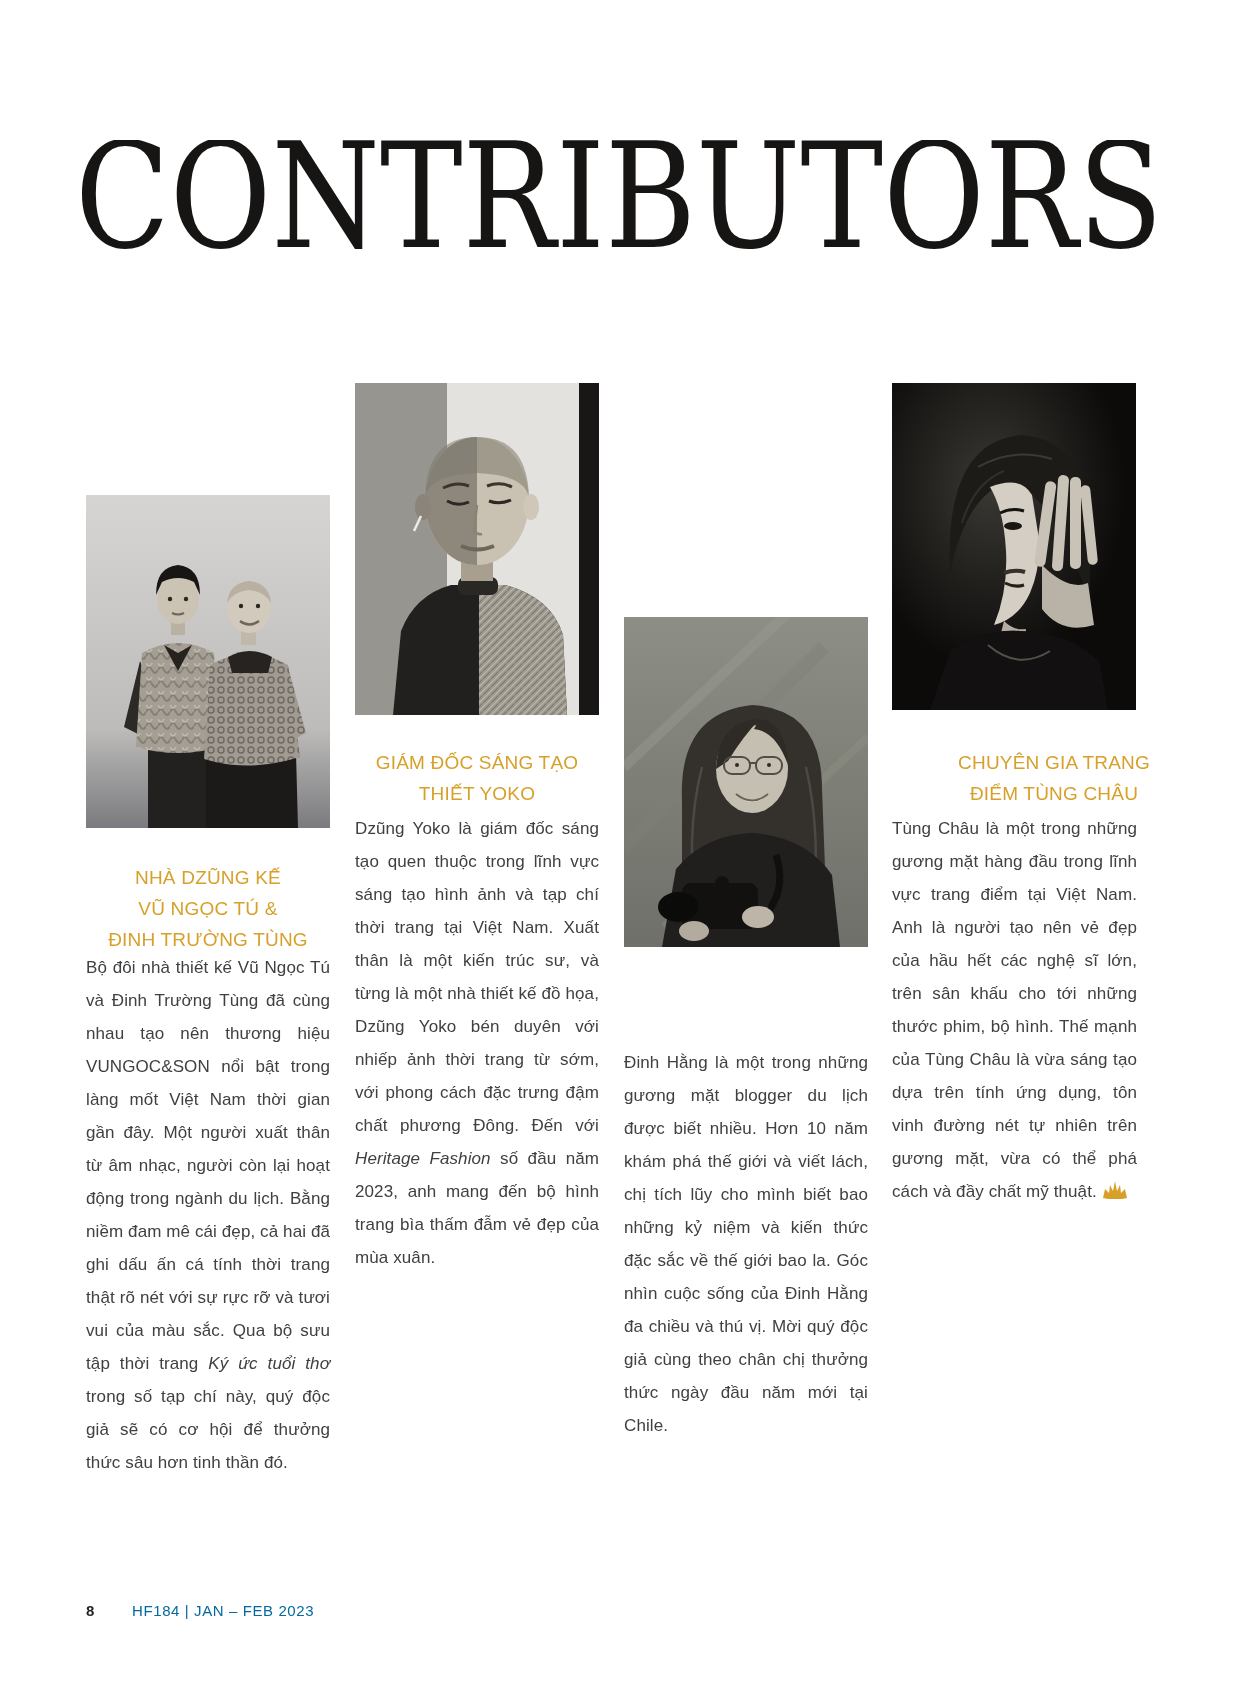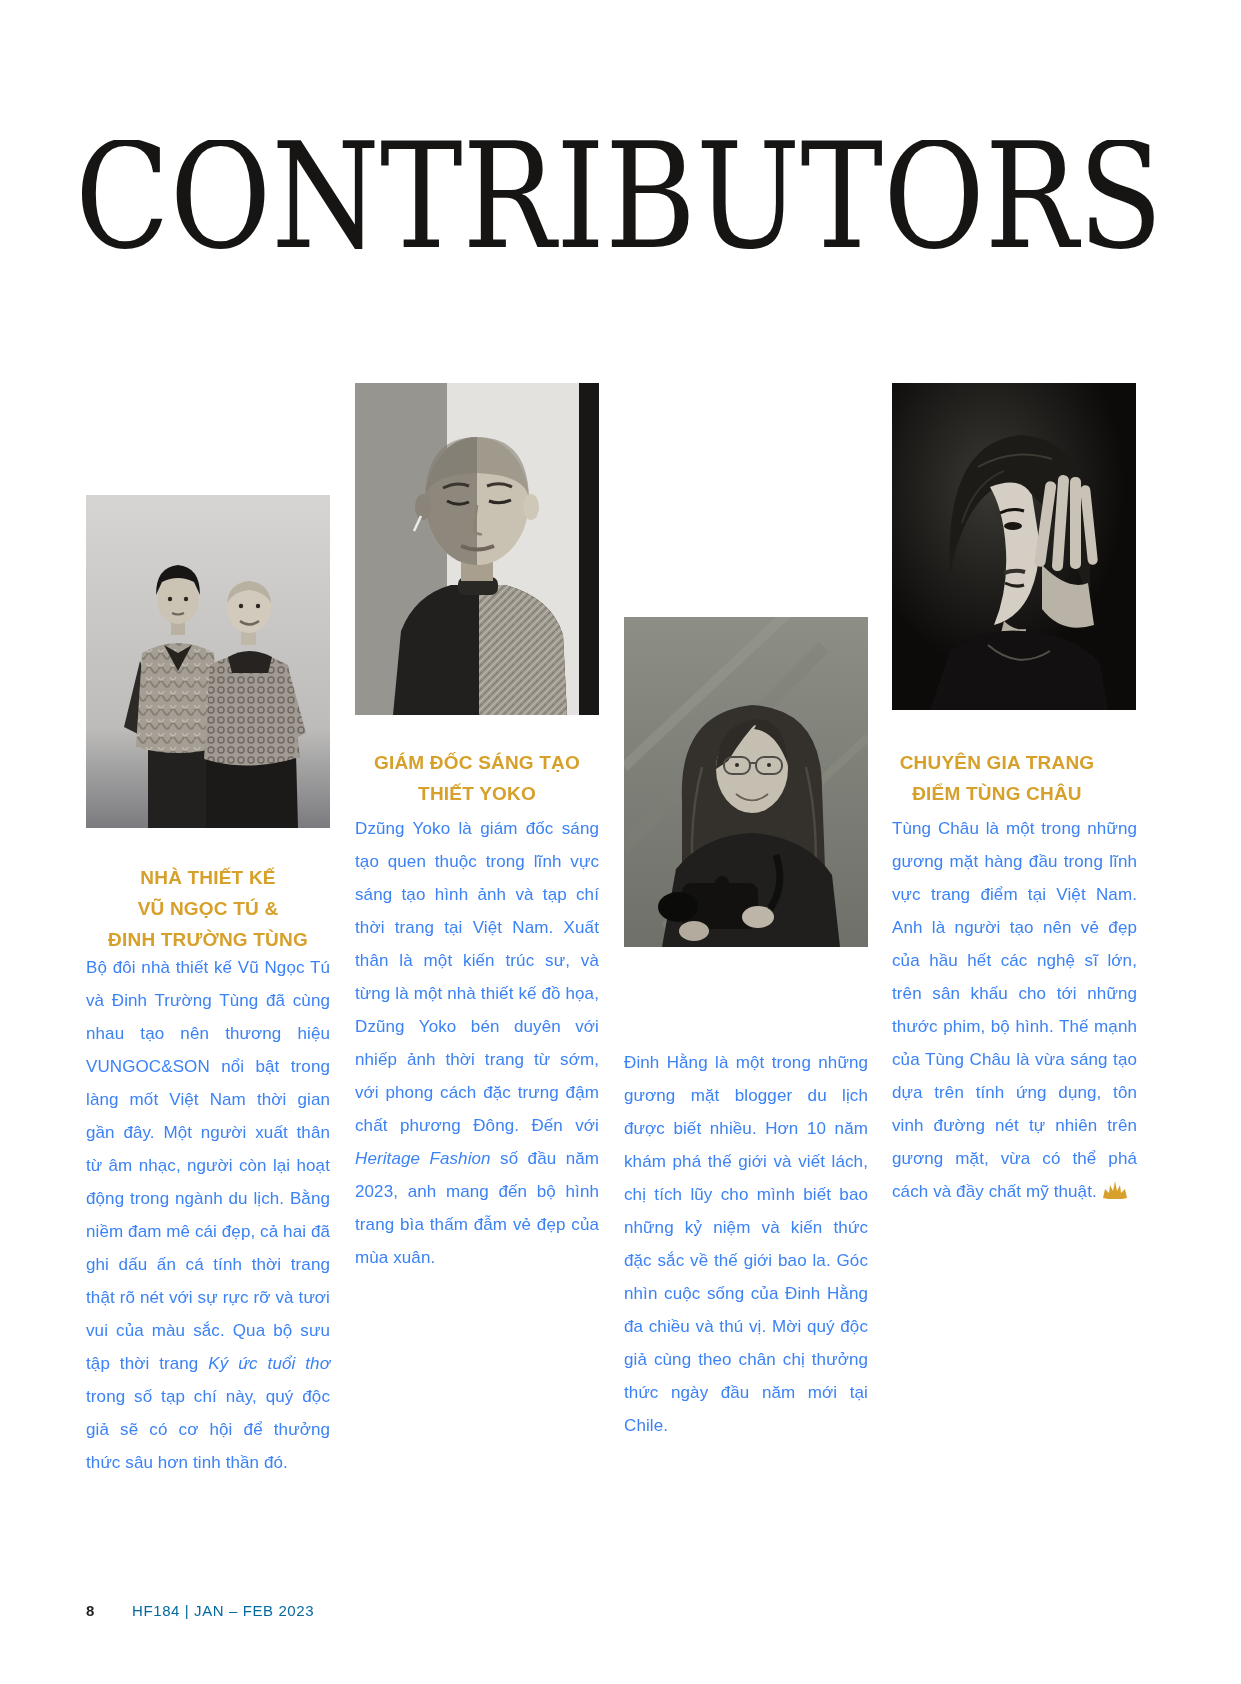--- a/index.html
+++ b/index.html
@@ -6,26 +6,26 @@
   .page {
     position:relative; width:1241px; height:1684px; margin:0 auto;
     background:#ffffff; overflow:hidden;
     font-family:"Liberation Sans", sans-serif; color:#222;
   }
   .abs { position:absolute; }
   .title-wrap { left:75px; top:140px; width:1091px; height:125px; }
   .photo { width:244px; overflow:hidden; background:#cfcfcd; }
   .photo svg { display:block; }
   .role-heading {
-    width:264px; text-align:center; color:#D7A02A; font-weight:bold;
+    width:264px; text-align:center; color:#D7A02A; font-weight:normal;
     font-size:19px; line-height:31px; letter-spacing:0.2px;
   }
   .bio {
     width:244px; margin:0; font-size:17px; line-height:33px;
-    text-align:justify; letter-spacing:0.1px; color:#3b82f6;
+    text-align:justify; letter-spacing:0.1px; color:#404040;
   }
   .bio em { font-style:italic; }
   .endmark { display:inline-block; vertical-align:-2px; margin-left:5px; }
   .footer-num { font-size:15px; font-weight:bold; color:#232323; }
   .footer-issue { font-size:15px; letter-spacing:0.6px; color:#0369a1; }
 </style>
 </head>
 <body>
 
 <div class="page">
@@ -73,21 +73,21 @@
       <path d="M142,162 Q163,150 186,162 L182,178 L146,178 Z" fill="#262320"></path>
       <rect x="155" y="132" width="15" height="18" fill="#c0b8a9"></rect>
       <ellipse cx="163" cy="112" rx="22" ry="26" fill="#d2cabc"></ellipse>
       <path d="M141,108 Q143,88 163,86 Q183,88 185,108 Q178,96 163,95 Q148,96 141,108 Z" fill="#b8b0a1"></path>
       <circle cx="155" cy="111" r="2.2" fill="#2a2723"></circle>
         <circle cx="172" cy="111" r="2.2" fill="#2a2723"></circle>
       <path d="M154,126 q9,7 19,0" stroke="#6e665a" stroke-width="2.4" fill="none"></path>
     </svg>
   </div>
   <div class="abs role-heading" style="left:76px; top:862px;">
-    <div>NHÀ THIẾT KẾ</div>
+    <div>NHÀ DZŨNG KẾ</div>
     <div>VŨ NGỌC TÚ &amp;</div>
     <div>ĐINH TRƯỜNG TÙNG</div>
   </div>
   <p class="abs bio" style="left:86px; top:951px;">
     <span>Bộ đôi nhà thiết kế Vũ Ngọc Tú và Đinh Trường Tùng đã cùng nhau tạo nên thương hiệu VUNGOC&amp;SON nổi bật trong làng mốt Việt Nam thời gian gần đây. Một người xuất thân từ âm nhạc, người còn lại hoạt động trong ngành du lịch. Bằng niềm đam mê cái đẹp, cả hai đã ghi dấu ấn cá tính thời trang thật rõ nét với sự rực rỡ và tươi vui của màu sắc. Qua bộ sưu tập thời trang </span><em>Ký ức tuổi thơ</em><span> trong số tạp chí này, quý độc giả sẽ có cơ hội để thưởng thức sâu hơn tinh thần đó.</span>
   </p>
 
   <div class="abs photo" style="left:355px; top:383px; height:332px;">
     <svg width="244" height="332" viewBox="0 0 244 332">
       <defs>
@@ -187,21 +187,21 @@
         <rect x="178" y="94" width="11" height="92" rx="5"></rect>
         <rect x="192" y="102" width="10" height="80" rx="5" transform="rotate(-6 197 142)"></rect>
       </g>
       <path d="M150,182 q26,26 46,18 l6,42 q-32,10 -52,-16 Z" fill="#b9b2a6"></path>
       <path d="M112,238 q10,10 22,8 l-2,18 q-16,2 -24,-10 Z" fill="#b4ada1"></path>
       <path d="M38,327 L58,268 Q90,246 128,248 Q182,250 208,280 L216,327 Z" fill="#121009"></path>
       <path d="M38,327 L58,268 Q90,246 128,248 Q182,250 208,280 L216,327 Z" fill="#121010"></path>
       <path d="M96,262 q30,26 62,6" stroke="#55504a" stroke-width="2" fill="none"></path>
     </svg>
   </div>
-  <div class="abs role-heading" style="left:865px; top:747px;">
+  <div class="abs role-heading" style="left:922px; top:747px;">
     <div>CHUYÊN GIA TRANG</div>
     <div>ĐIỂM TÙNG CHÂU</div>
   </div>
   <p class="abs bio" style="left:892px; top:812px; width:245px;">
     <span>Tùng Châu là một trong những gương mặt hàng đầu trong lĩnh vực trang điểm tại Việt Nam. Anh là người tạo nên vẻ đẹp của hầu hết các nghệ sĩ lớn, trên sân khấu cho tới những thước phim, bộ hình. Thế mạnh của Tùng Châu là vừa sáng tạo dựa trên tính ứng dụng, tôn vinh đường nét tự nhiên trên gương mặt, vừa có thể phá cách và đầy chất mỹ thuật.</span><svg class="endmark" width="26" height="18" viewBox="0 0 26 18">
       <path d="M1,17 L3,8 L7,12 L8,4 L11,10 L13,0 L15,10 L18,4 L19,12 L23,8 L25,17 Q13,20 1,17 Z" fill="#D7A02A"></path>
     </svg>
   </p>
 
   <div class="abs footer-num" style="left:86px; top:1602px;">8</div>

